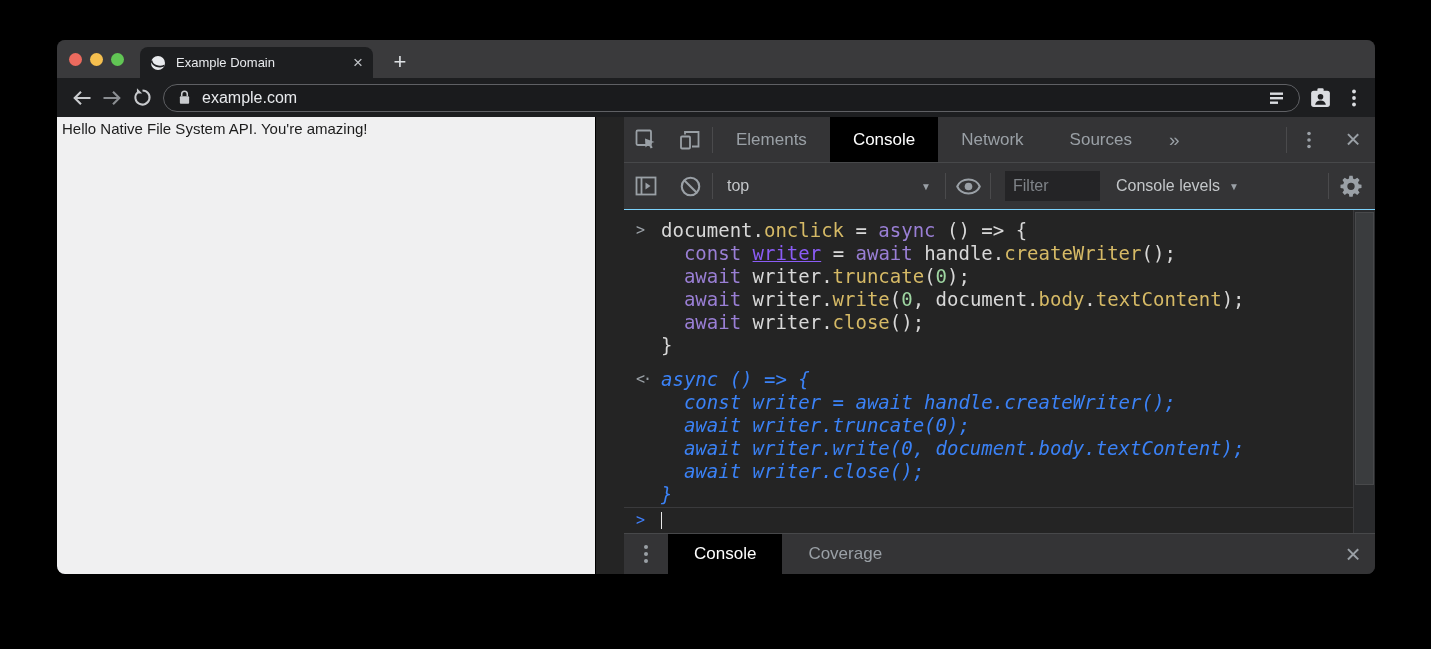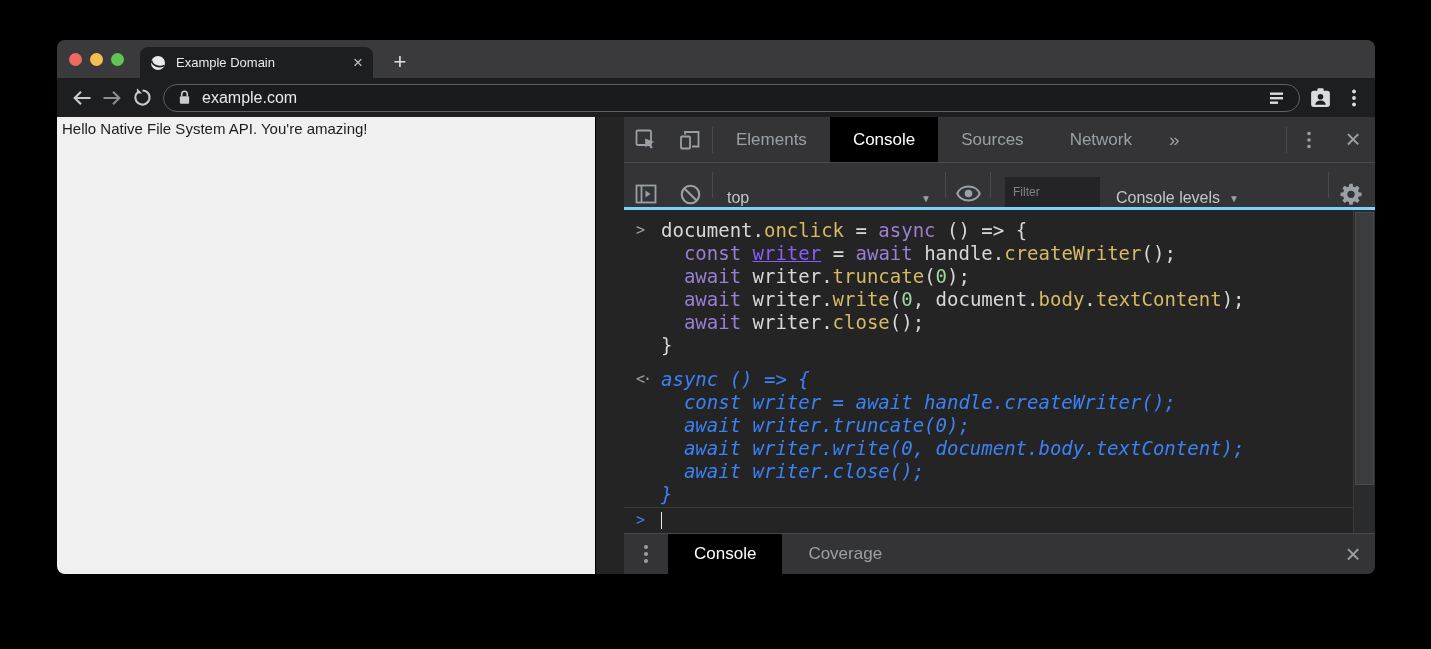--- a/index.html
+++ b/index.html
@@ -41,26 +41,26 @@
                display:flex; align-items:stretch; color:#9aa0a6; font-size:17px; }
   .dt-iconbtn { width:44px; display:flex; align-items:center; justify-content:center; flex:0 0 auto; }
   .vsep { width:1px; height:26px; background:#4a4a4c; align-self:center; flex:0 0 1px; }
   .dt-tab { display:flex; align-items:center; padding:0 23px; white-space:nowrap; }
   .dt-tab.selected { background:#000; color:#fff; }
   .dt-more { display:flex; align-items:center; padding:0 14px; font-size:19px; }
   .dt-right { margin-left:auto; display:flex; align-items:stretch; }
   .xbtn { display:flex; align-items:center; justify-content:center; width:44px; color:#9aa0a6; font-size:26px; font-weight:300; }
 
   
-  .dt-toolbar { height:47px; flex:0 0 47px; background:#343436; border-bottom:3px solid #7dd3fc;
-                display:flex; align-items:flex-end; color:#c3c6c9; font-size:16px; }
+  .dt-toolbar { height:47px; flex:0 0 47px; background:#343436; border-bottom:1px solid #7dd3fc;
+                display:flex; align-items:center; color:#c3c6c9; font-size:16px; }
   .ctx-select { width:232px; display:flex; align-items:center; padding:0 14px; color:#c3c6c9; }
   .dd-arrow { color:#9aa0a6; font-size:10px; margin-left:auto; }
   .filter-input { width:95px; height:30px; background:#242426; border:none; outline:none; color:#cccccc;
-                  font-size:12px; padding:0 8px; margin:0 12px 0 14px; font-family:"Liberation Sans", sans-serif; }
+                  font-size:16px; padding:0 8px; margin:0 12px 0 14px; font-family:"Liberation Sans", sans-serif; }
   .filter-input::placeholder { color:#7f8388; }
   .levels { display:flex; align-items:center; padding:0 14px 0 4px; }
   .levels .dd-arrow { margin-left:9px; }
 
   
   .dt-console { flex:1; position:relative; display:flex; flex-direction:column; min-height:0;
                 font-family:"DejaVu Sans Mono", monospace; font-size:19px; line-height:23px; color:#d8d8d8; overflow:hidden; }
   .messages { flex:1; overflow:hidden; padding-top:6px; }
   .entry { display:flex; padding:3px 0; }
   .entry + .entry { margin-top:5px; }
@@ -179,22 +179,22 @@
         </div>
         <div class="dt-iconbtn">
           <svg width="26" height="26" viewBox="0 0 26 26">
             <path d="M8 7.5V5h13.5v14.5H15" stroke="#9aa0a6" stroke-width="1.8" fill="none"></path>
             <rect x="4" y="9.5" width="9" height="12" rx="1" stroke="#9aa0a6" stroke-width="1.8" fill="none"></rect>
           </svg>
         </div>
         <div class="vsep"></div>
         <div class="dt-tab">Elements</div>
         <div class="dt-tab selected">Console</div>
+        <div class="dt-tab">Network</div>
         <div class="dt-tab">Sources</div>
-        <div class="dt-tab">Network</div>
         <div class="dt-more">»</div>
         <div class="dt-right">
           <div class="vsep"></div>
           <div class="dt-iconbtn">
             <svg width="20" height="20" viewBox="0 0 20 20">
               <circle cx="10" cy="3.5" r="1.8" fill="#9aa0a6"></circle>
               <circle cx="10" cy="10" r="1.8" fill="#9aa0a6"></circle>
               <circle cx="10" cy="16.5" r="1.8" fill="#9aa0a6"></circle>
             </svg>
           </div>

